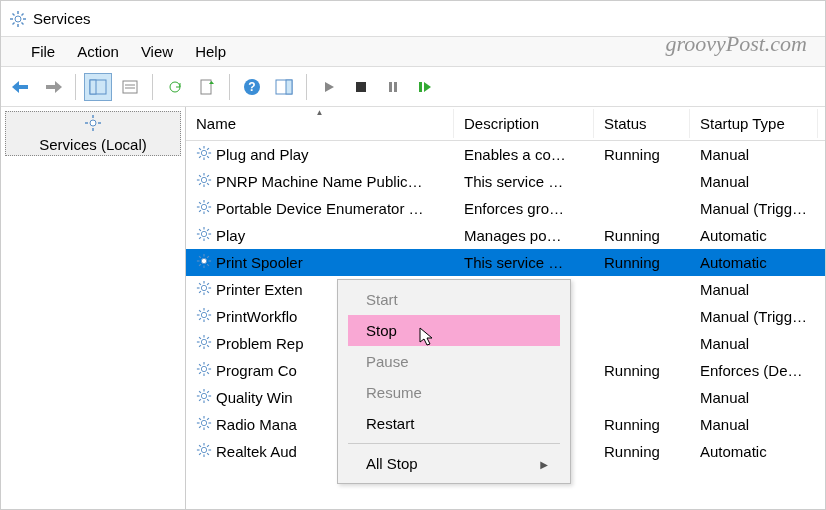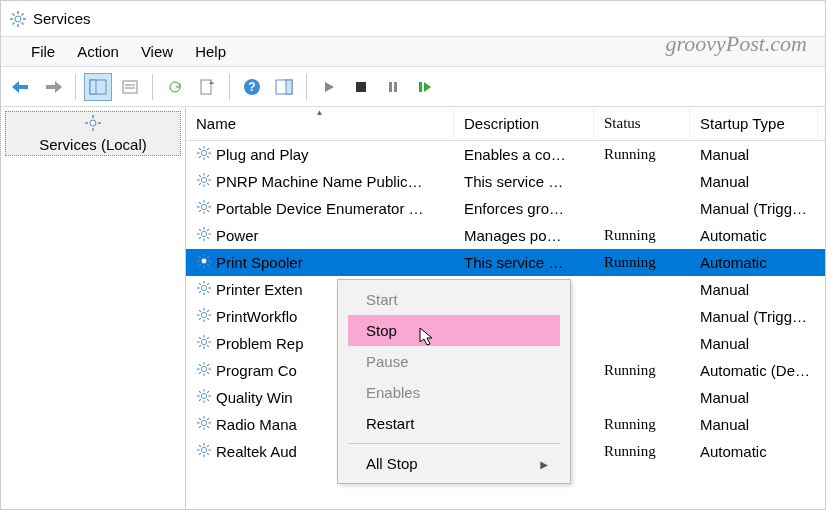--- a/index.html
+++ b/index.html
@@ -20,21 +20,21 @@
 .list-header { display: flex; border-bottom: 1px solid #ddd; background: #fff; height: 34px; align-items: center; }
 .list-header .col { padding: 6px 10px; font-size: 15px; border-right: 1px solid #eee; white-space: nowrap; overflow: hidden; position: relative; }
 .list-header .sort-caret { position: absolute; top: -1px; left: 50%; transform: translateX(-50%); font-size: 8px; color: #666; }
 .list-body { }
 .row { display: flex; align-items: center; height: 27px; }
 .row .cell { padding: 0 10px; white-space: nowrap; overflow: hidden; text-overflow: ellipsis; font-size: 15px; display: flex; align-items: center; gap: 4px; color: #000; }
 .row.selected { background: #0078d7; }
 .row.selected .cell { color: #000000; }
 .c-name { width: 268px; }
 .c-desc { width: 140px; }
-.c-status { width: 96px; font-family: Liberation Serif, serif; }
+.c-status { width: 96px; }
 .c-startup { width: 128px; }
 .context-menu { position: absolute; left: 336px; top: 278px; width: 234px; background: #f2f2f2; border: 1px solid #bbb; box-shadow: 2px 2px 4px rgba(0,0,0,0.15); padding: 4px 10px; z-index: 10; }
 .context-menu .cm-item { padding: 7px 18px; font-size: 15px; color: #000; position: relative; }
 .context-menu .cm-item.disabled { color: #888; }
 .context-menu .cm-item.hover { background: #f9a8d4; }
 .context-menu .cm-sep { height: 1px; background: #ccc; margin: 4px 0; }
 .context-menu .cm-arrow { position: absolute; right: 12px; top: 50%; transform: translateY(-50%); font-size: 10px; color: #555; }
 .cursor { position: absolute; left: 418px; top: 326px; z-index: 20; pointer-events: none; }
 .watermark { position: absolute; right: 18px; top: 30px; font-family: Georgia, serif; font-style: italic; font-size: 22px; color: rgba(80,80,80,0.6); z-index: 5; pointer-events: none; }
 </style>
@@ -241,21 +241,21 @@
                   <line x1="9" y1="1" x2="9" y2="4"></line>
                   <line x1="9" y1="14" x2="9" y2="17"></line>
                   <line x1="1" y1="9" x2="4" y2="9"></line>
                   <line x1="14" y1="9" x2="17" y2="9"></line>
                   <line x1="3.5" y1="3.5" x2="5.5" y2="5.5"></line>
                   <line x1="12.5" y1="12.5" x2="14.5" y2="14.5"></line>
                   <line x1="3.5" y1="14.5" x2="5.5" y2="12.5"></line>
                   <line x1="12.5" y1="5.5" x2="14.5" y2="3.5"></line>
                 </g>
               </svg></span>
-            <span>Power</span>
+            <span>Play</span>
           </div>
           <div class="cell c-desc">Manages po…</div>
           <div class="cell c-status">Running</div>
           <div class="cell c-startup">Automatic</div>
         </div>
         <div class="row selected">
           <div class="cell c-name">
             <span><svg width="16" height="16" viewBox="0 0 18 18">
                 <circle cx="9" cy="9" r="3" fill="#fff" stroke="#5a8fc7"></circle>
                 <g stroke="#5a8fc7" stroke-width="1.3">
@@ -350,21 +350,21 @@
                   <line x1="3.5" y1="3.5" x2="5.5" y2="5.5"></line>
                   <line x1="12.5" y1="12.5" x2="14.5" y2="14.5"></line>
                   <line x1="3.5" y1="14.5" x2="5.5" y2="12.5"></line>
                   <line x1="12.5" y1="5.5" x2="14.5" y2="3.5"></line>
                 </g>
               </svg></span>
             <span>Program Co</span>
           </div>
           <div class="cell c-desc">ce …</div>
           <div class="cell c-status">Running</div>
-          <div class="cell c-startup">Automatic (De…</div>
+          <div class="cell c-startup">Enforces (De…</div>
         </div>
         <div class="row">
           <div class="cell c-name">
             <span><svg width="16" height="16" viewBox="0 0 18 18">
                 <circle cx="9" cy="9" r="3" fill="#fff" stroke="#5a8fc7"></circle>
                 <g stroke="#5a8fc7" stroke-width="1.3">
                   <line x1="9" y1="1" x2="9" y2="4"></line>
                   <line x1="9" y1="14" x2="9" y2="17"></line>
                   <line x1="1" y1="9" x2="4" y2="9"></line>
                   <line x1="14" y1="9" x2="17" y2="9"></line>
@@ -424,21 +424,21 @@
         </div>
       </div>
   </div>
 </div>
 
 <div class="context-menu">
   <div id="cm-items">
       <div class="cm-item disabled">Start</div>
       <div class="cm-item hover">Stop</div>
       <div class="cm-item disabled">Pause</div>
-      <div class="cm-item disabled">Enables</div>
+      <div class="cm-item disabled">Resume</div>
       <div class="cm-item">Restart</div>
     </div>
   <div class="cm-sep"></div>
   <div class="cm-item">
     <span>All Stop</span>
     <span class="cm-arrow">▶</span>
   </div>
 </div>
 
 <svg class="cursor" width="18" height="22">

